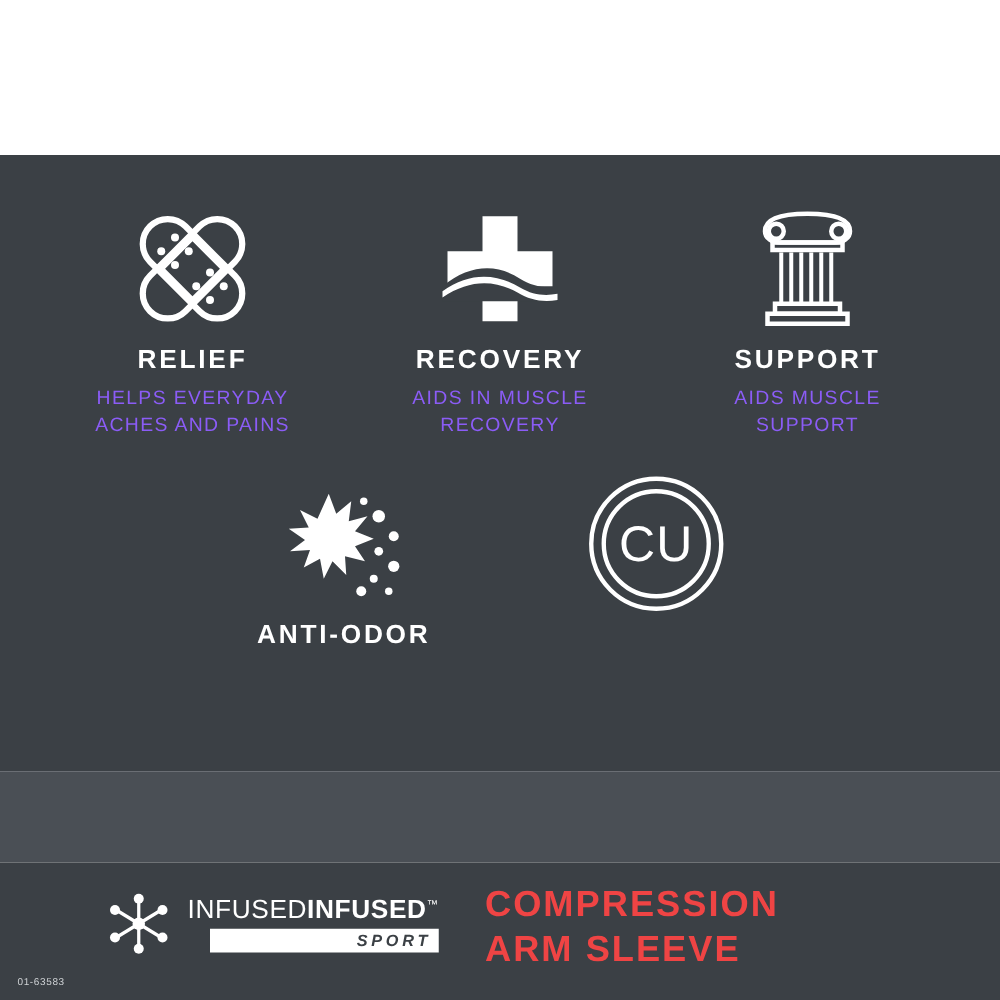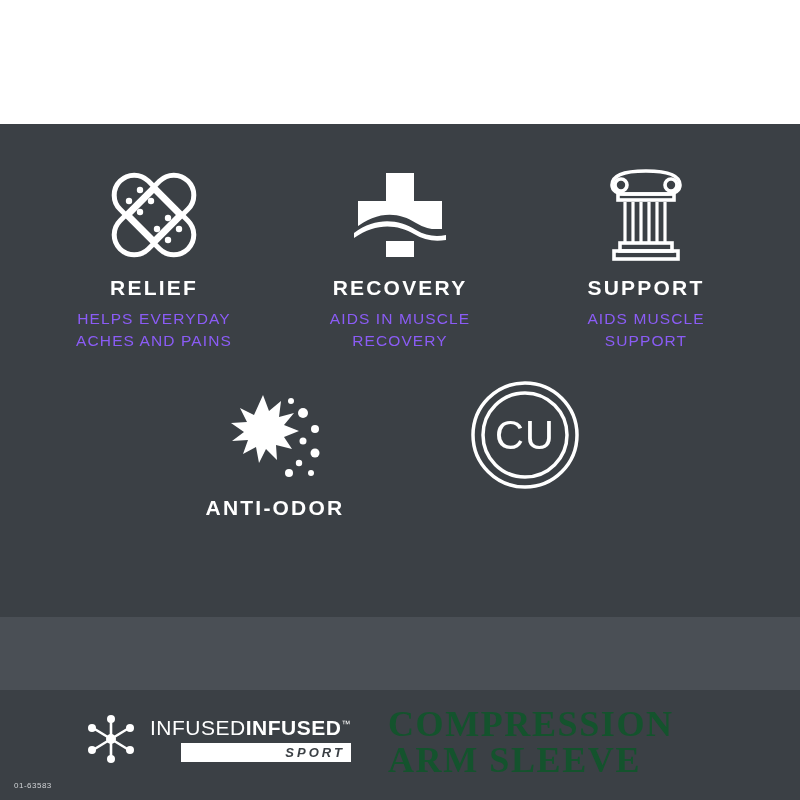--- a/index.html
+++ b/index.html
@@ -119,44 +119,43 @@
   .logo-word .tm { font-size: 9px; vertical-align: super; }
   .logo-sub {
     margin-top: 3px;
     background: #ffffff;
     color: #3b4045;
     font-style: italic;
     font-weight: bold;
     font-size: 13px;
     letter-spacing: 3px;
     padding: 2px 6px 2px 10px;
-    width: 170px;
+    width: 183px;
     box-sizing: border-box;
     text-align: right;
   }
   .sku {
     position: absolute;
     left: 14px;
     top: 781px;
     font-size: 8px;
     letter-spacing: 0.5px;
     color: #cfd2d5;
   }
   .product-title {
     position: absolute;
     left: 388px;
     top: 706px;
-    color: #14532d;
-    font-size: 36px;
+    color: #ef4444;
+    font-size: 29px;
     font-weight: bold;
     letter-spacing: 1.6px;
     line-height: 36px;
     text-transform: uppercase;
     white-space: pre-line;
-    font-family: Liberation Serif, serif;
   }
 </style>
 </head>
 <body>
 
 <div class="page">
 
   <div class="band-top"></div>
   <div class="band-features"></div>
   <div class="band-mid"></div>

